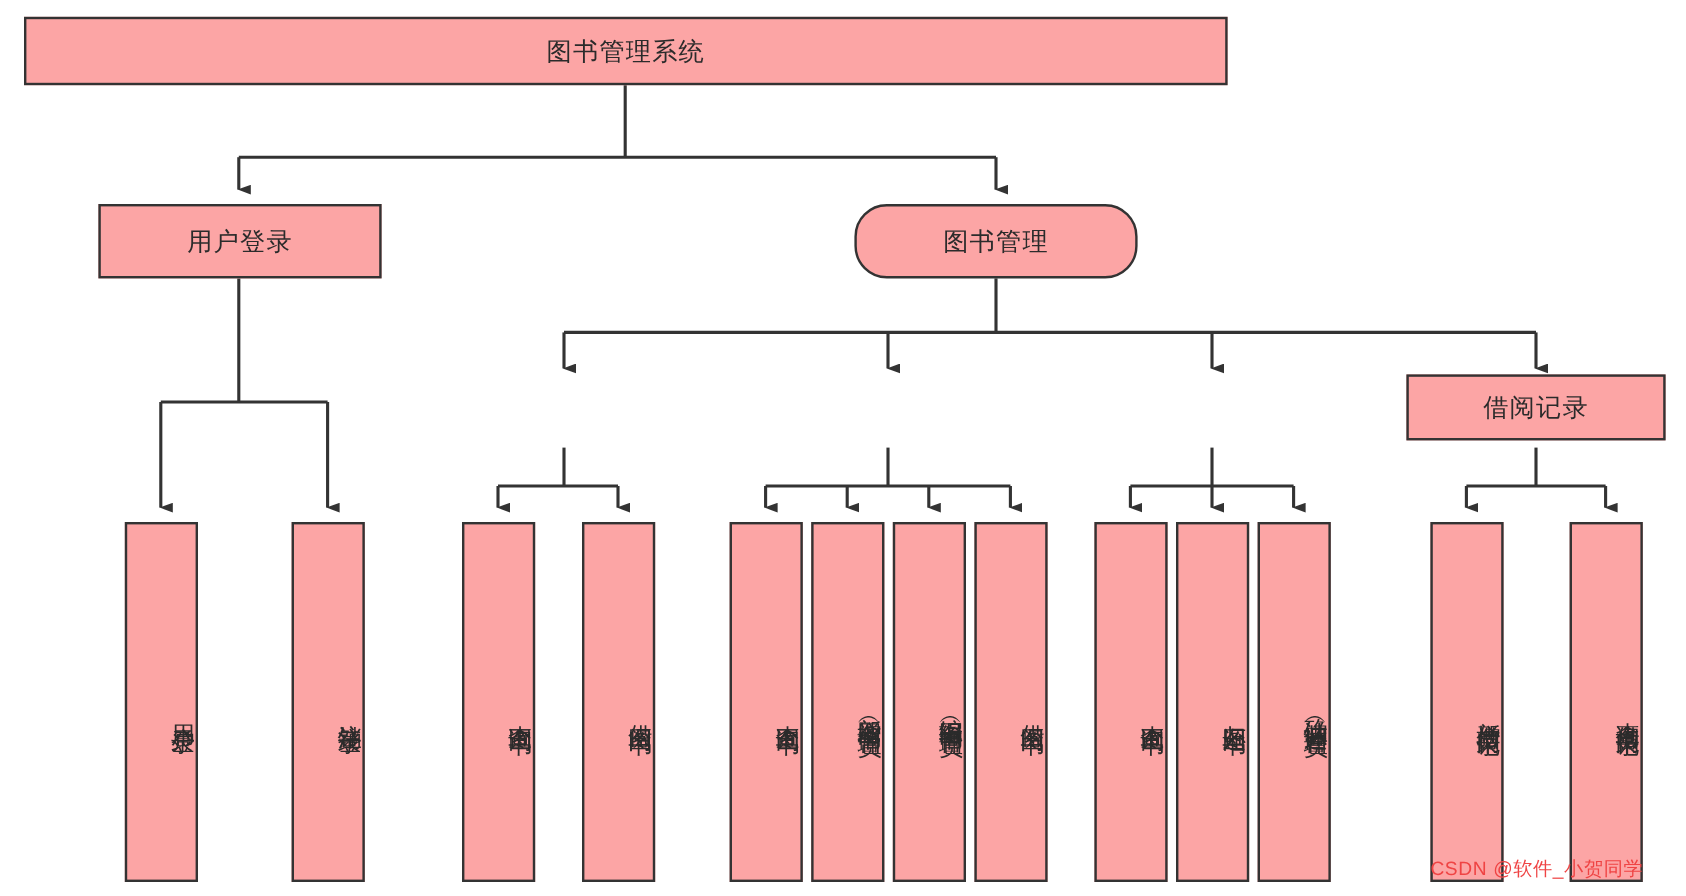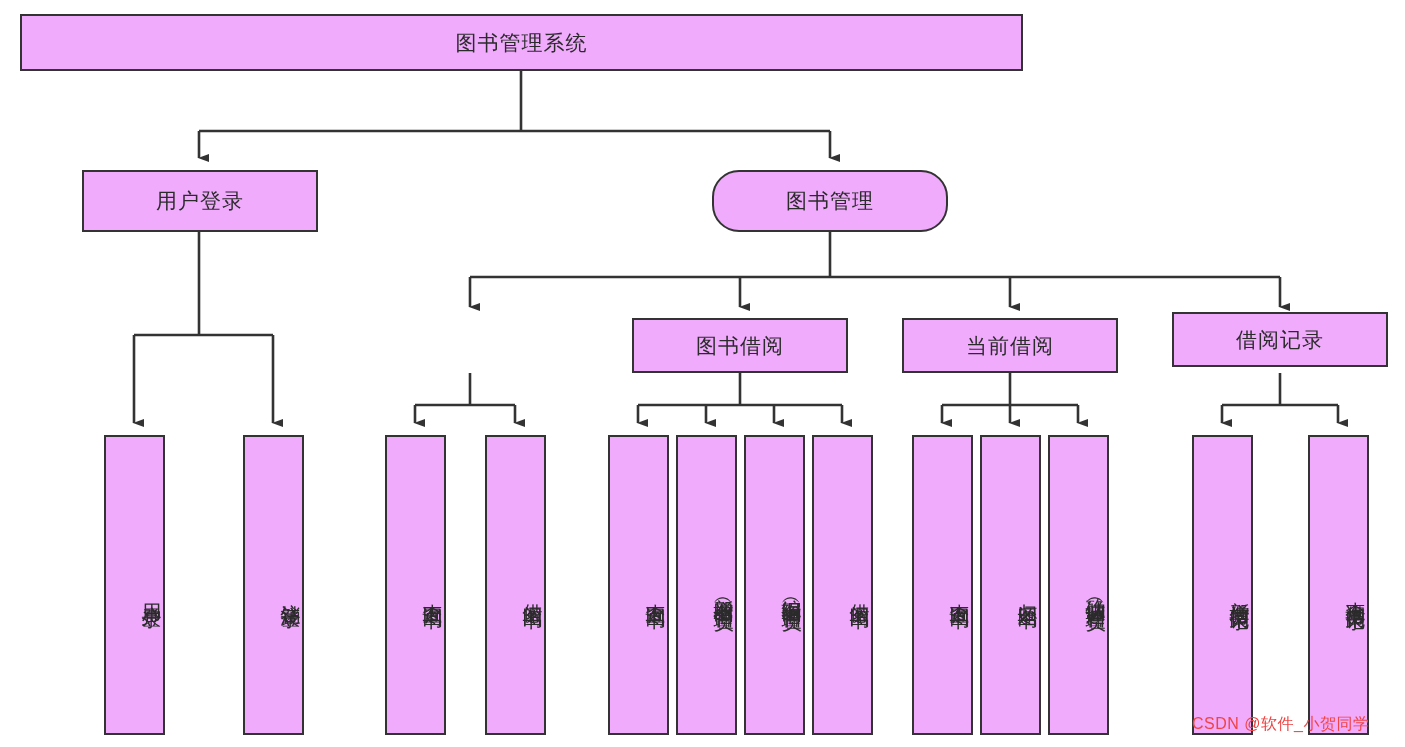--- a/index.html
+++ b/index.html
@@ -14,21 +14,21 @@
     position: relative;
     width: 1405px;
     height: 747px;
     background: #ffffff;
     overflow: hidden;
   }
   .node {
     position: absolute;
     box-sizing: border-box;
     border: 2px solid #333333;
-    background: #f0abfc;
+    background: #fca5a5;
     display: flex;
     align-items: center;
     justify-content: center;
     color: #2b2b2b;
   }
   .node.horiz {
     font-size: 21px;
     letter-spacing: 1px;
   }
   .node.vert {
@@ -125,26 +125,20 @@
     <span>图书管理系统</span>
   </div>
 
   <div class="node horiz" style="left:82px; top:170px; width:236px; height:62px;">
     <span>用户登录</span>
   </div>
   <div class="node horiz" style="left:712px; top:170px; width:236px; height:62px;border-radius:27px;">
     <span>图书管理</span>
   </div>
 
-  <div class="node horiz" style="left:632px; top:318px; width:216px; height:55px;">
-    <span>图书借阅</span>
-  </div>
-  <div class="node horiz" style="left:902px; top:318px; width:216px; height:55px;">
-    <span>当前借阅</span>
-  </div>
   <div class="node horiz" style="left:1172px; top:312px; width:216px; height:55px;">
     <span>借阅记录</span>
   </div>
 
   <div class="node vert" style="left:104px; top:435px; width:61px; height:300px;">
     <span class="vtext">用户登录</span>
   </div>
   <div class="node vert" style="left:243px; top:435px; width:61px; height:300px;">
     <span class="vtext">注销登录</span>
   </div>

